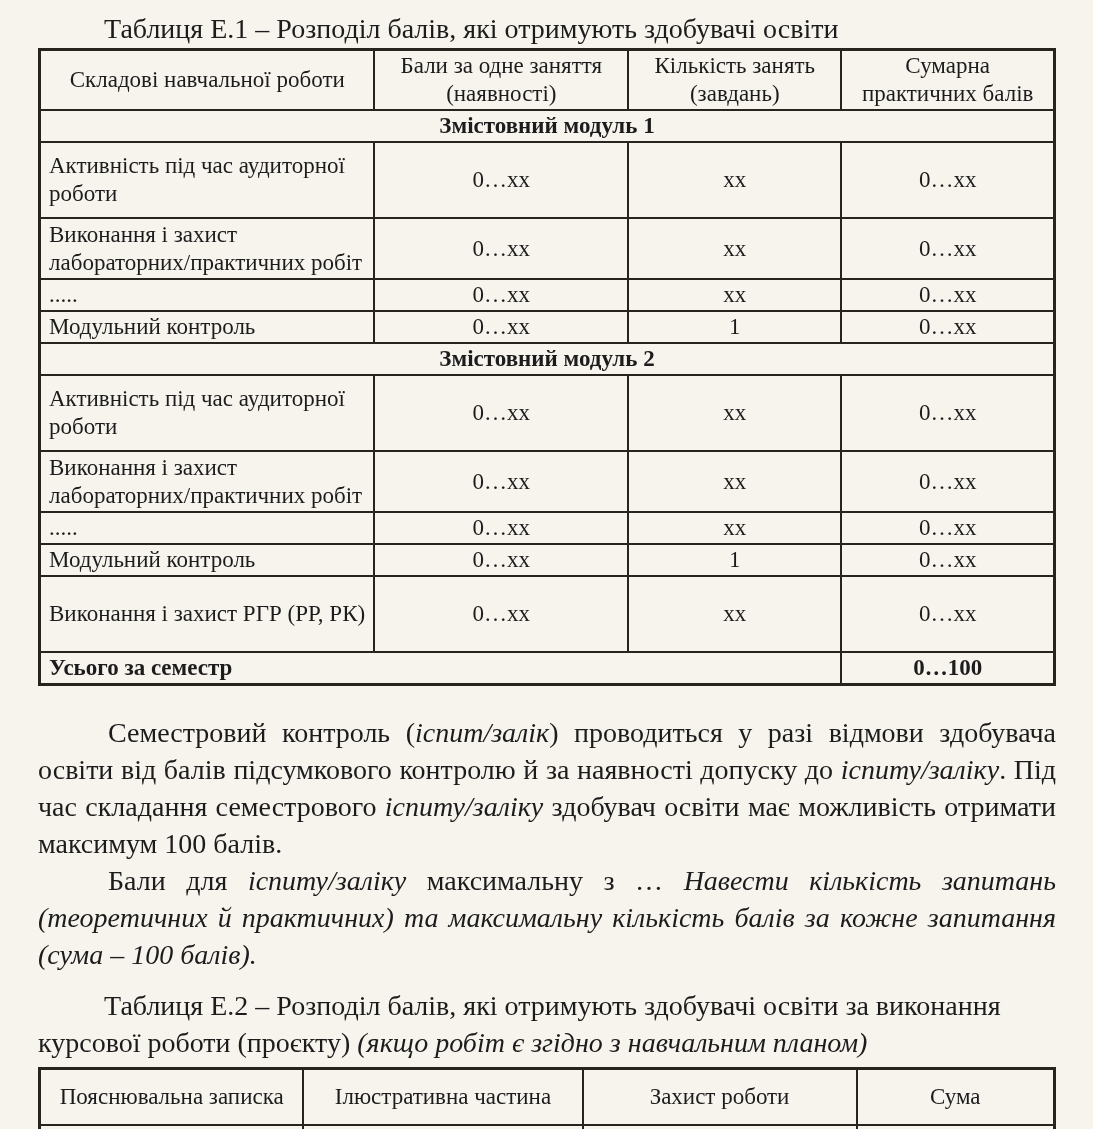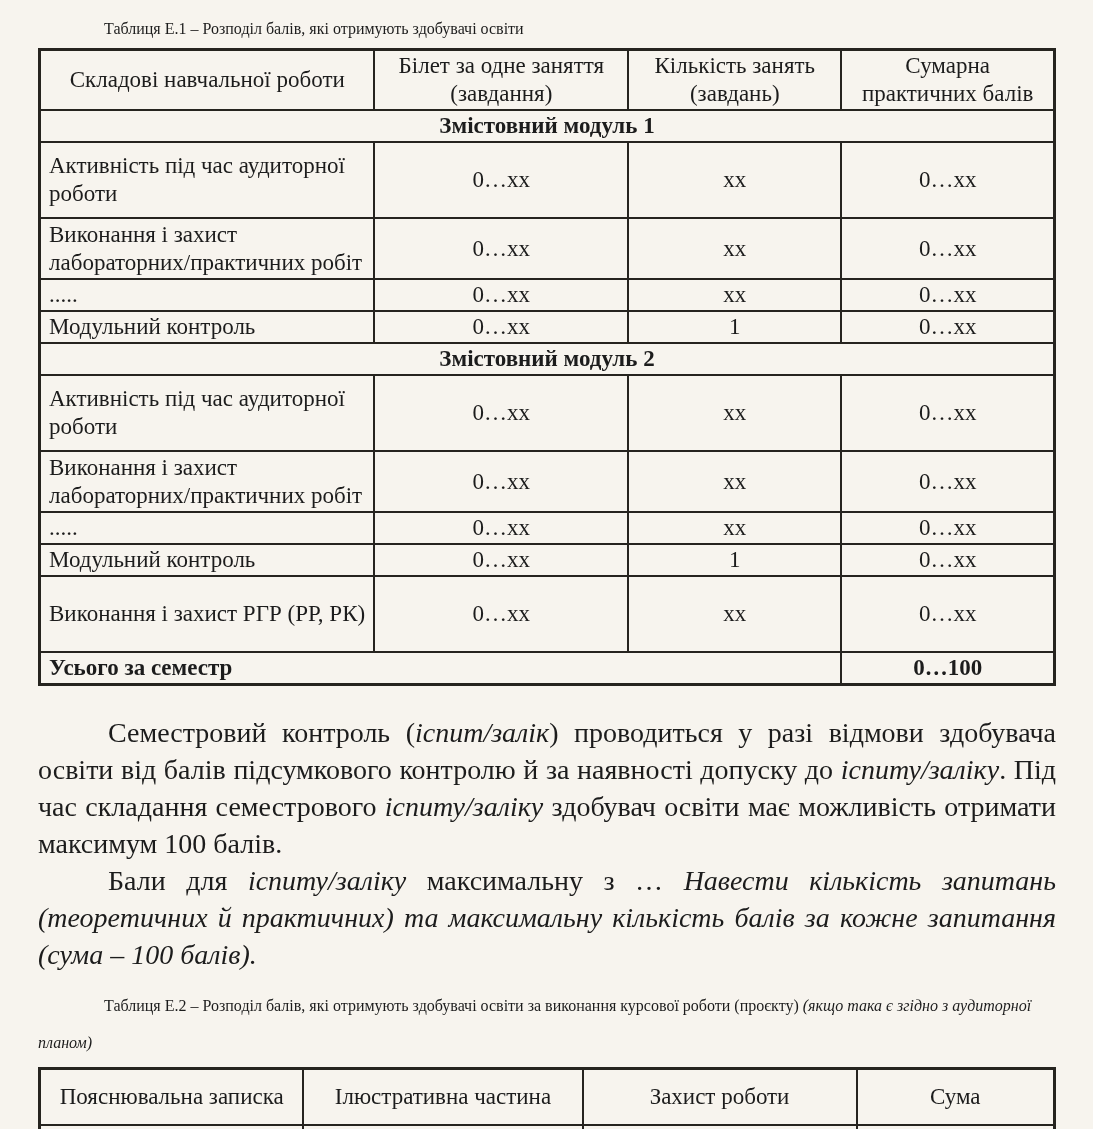--- a/index.html
+++ b/index.html
@@ -1,21 +1,21 @@
 <!DOCTYPE html>
 <html lang="uk"><head>
 <meta charset="utf-8">
 <style>
   html,body{margin:0;padding:0;}
   body{background:#e9e6df;font-family:"Liberation Serif", serif;}
   .page{
     width:1093px;height:1129px;background:#f7f4ee;color:#1c1c1c;
     box-sizing:border-box;padding:12px 36px 0 38px;overflow:hidden;position:relative;
   }
-  .caption{font-size:16px;line-height:30px;margin:0;}
+  .caption{font-size:28px;line-height:30px;margin:0;}
   .caption-e1{margin:2px 0 4px 66px;}
   .caption-e2{margin:14px 0 6px 0;text-indent:66px;line-height:37px;}
   table{border-collapse:collapse;table-layout:fixed;width:1018px;}
   td,th{
     border:2px solid #26241f;font-size:23px;font-weight:normal;
     line-height:28px;padding:1px 6px;text-align:center;vertical-align:middle;
     overflow:hidden;
   }
   table{border:3px solid #26241f;}
   .t-e1 col.c1{width:33%;} .t-e1 col.c2{width:25%;} .t-e1 col.c3{width:21%;} .t-e1 col.c4{width:21%;}
@@ -48,21 +48,21 @@
   <table class="t-e1">
     <colgroup>
         <col class="c1">
         <col class="c2">
         <col class="c3">
         <col class="c4">
       </colgroup>
     <tbody>
         <tr class="h-head">
       <th>Складові навчальної роботи</th>
-      <th>Білет за одне заняття (завдання)</th>
+      <th>Бали за одне заняття (наявності)</th>
       <th>Кількість занять (завдань)</th>
       <th>Сумарна практичних балів</th>
     </tr>
 
     <tr class="h-1">
       <td class="section" colspan="4">Змістовний модуль 1</td>
     </tr>
     <tr class="h-2">
       <td class="lbl">Активність під час аудиторної роботи</td>
       <td>0…хх</td>
@@ -126,21 +126,21 @@
       <td class="total-lbl" colspan="3">Усього за семестр</td>
       <td class="total-val">0…100</td>
     </tr>
   </tbody>
     </table>
 
   <p class="body-p"><span>Семестровий контроль (</span><span class="it">іспит/залік</span><span>) проводиться у разі відмови здобувача освіти від балів підсумкового контролю й за наявності допуску до </span><span class="it">іспиту/заліку</span><span>. Під час складання семестрового </span><span class="it">іспиту/заліку</span><span> здобувач освіти має можливість отримати максимум 100 балів.</span></p>
 
   <p class="body-p"><span>Бали для </span><span class="it">іспиту/заліку</span><span> максимальну з … </span><span class="it">Навести кількість запитань (теоретичних й практичних) та максимальну кількість балів за кожне запитання (сума – 100 балів).</span></p>
 
-  <p class="caption caption-e2"><span>Таблиця Е.2 – Розподіл балів, які отримують здобувачі освіти за виконання курсової роботи (проєкту) </span><span class="it">(якщо така є згідно з аудиторної планом)</span></p>
+  <p class="caption caption-e2"><span>Таблиця Е.2 – Розподіл балів, які отримують здобувачі освіти за виконання курсової роботи (проєкту) </span><span class="it">(якщо робіт є згідно з навчальним планом)</span></p>
 
   <table class="t-e2">
     <colgroup>
         <col class="c1">
         <col class="c2">
         <col class="c3">
         <col class="c4">
       </colgroup>
     <tbody>
         <tr class="h-head">

